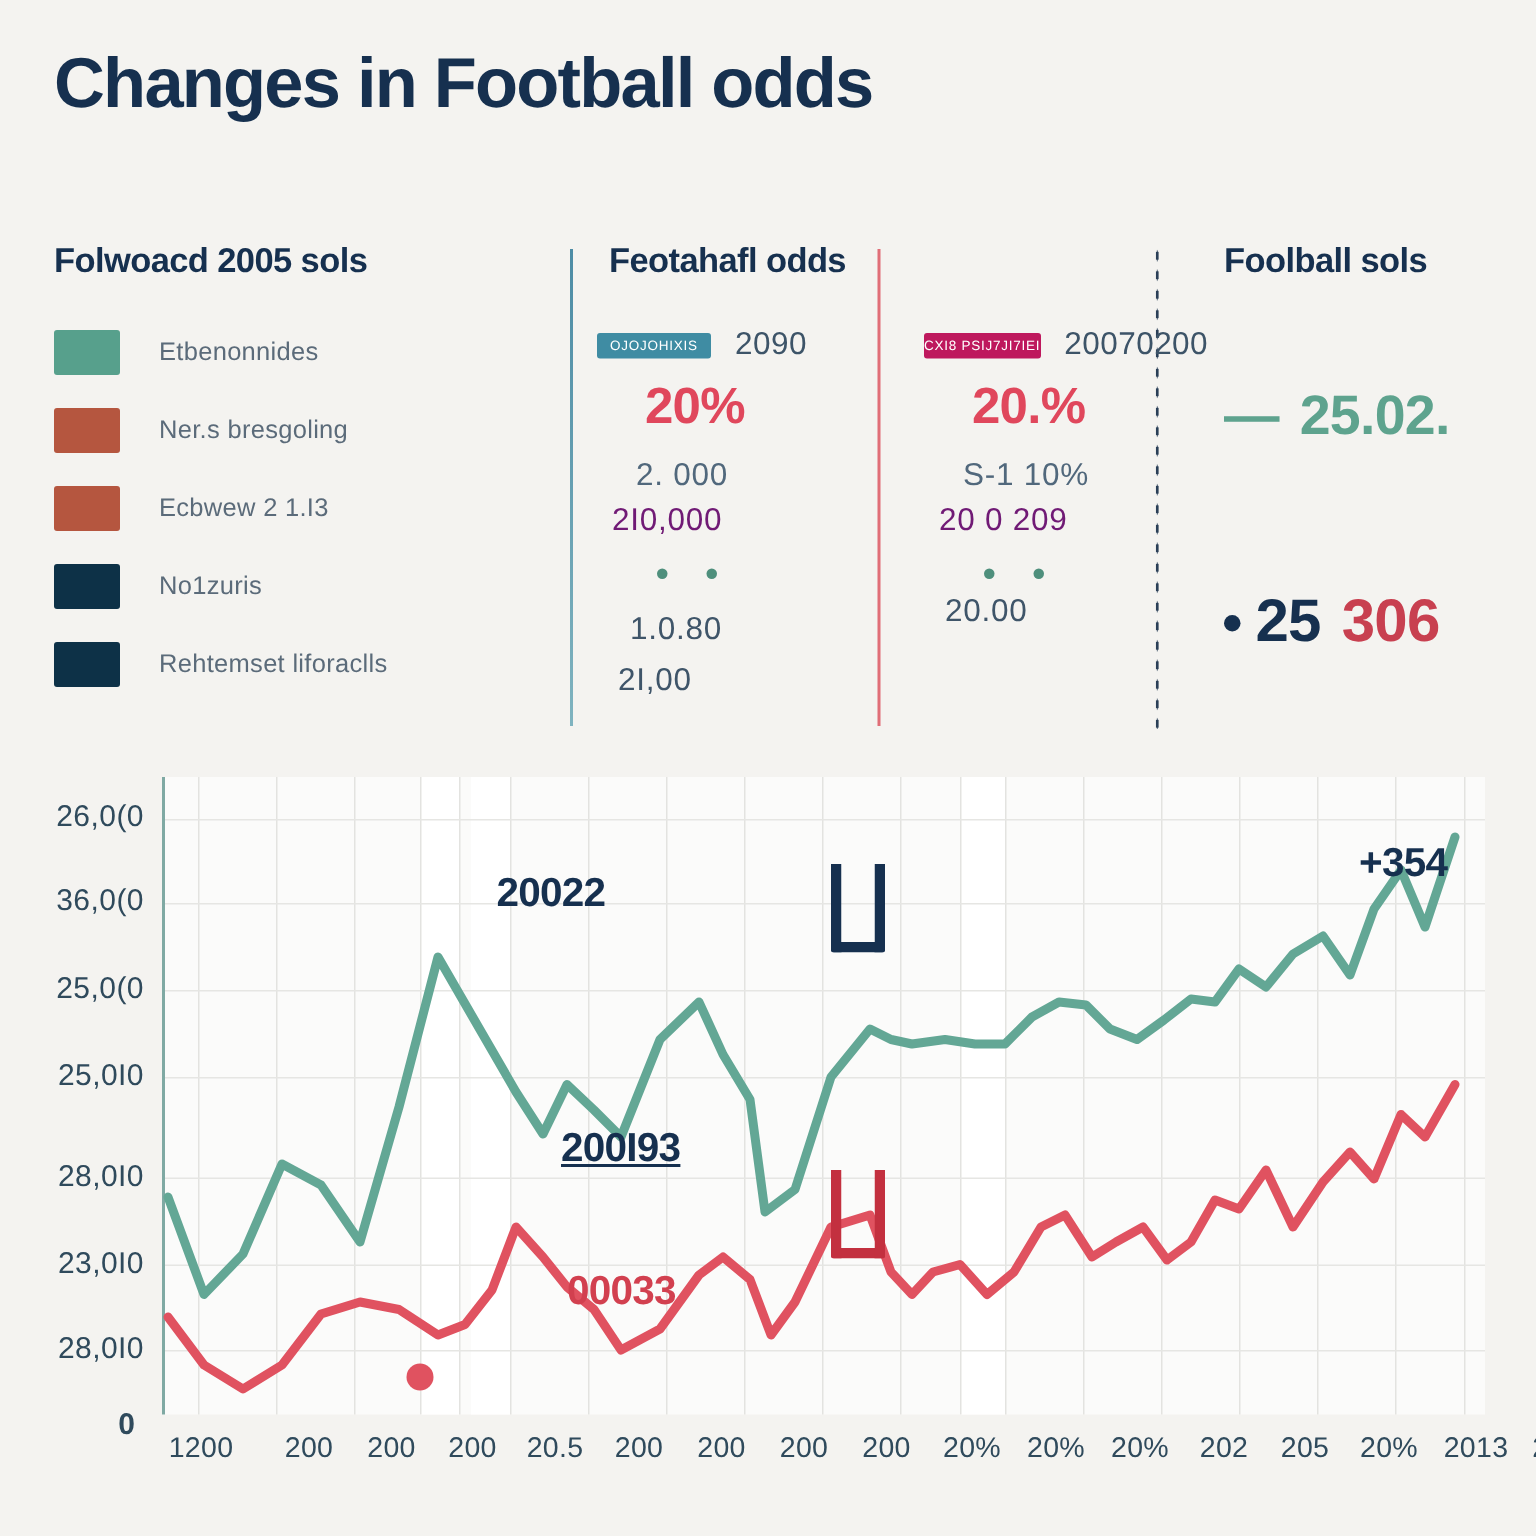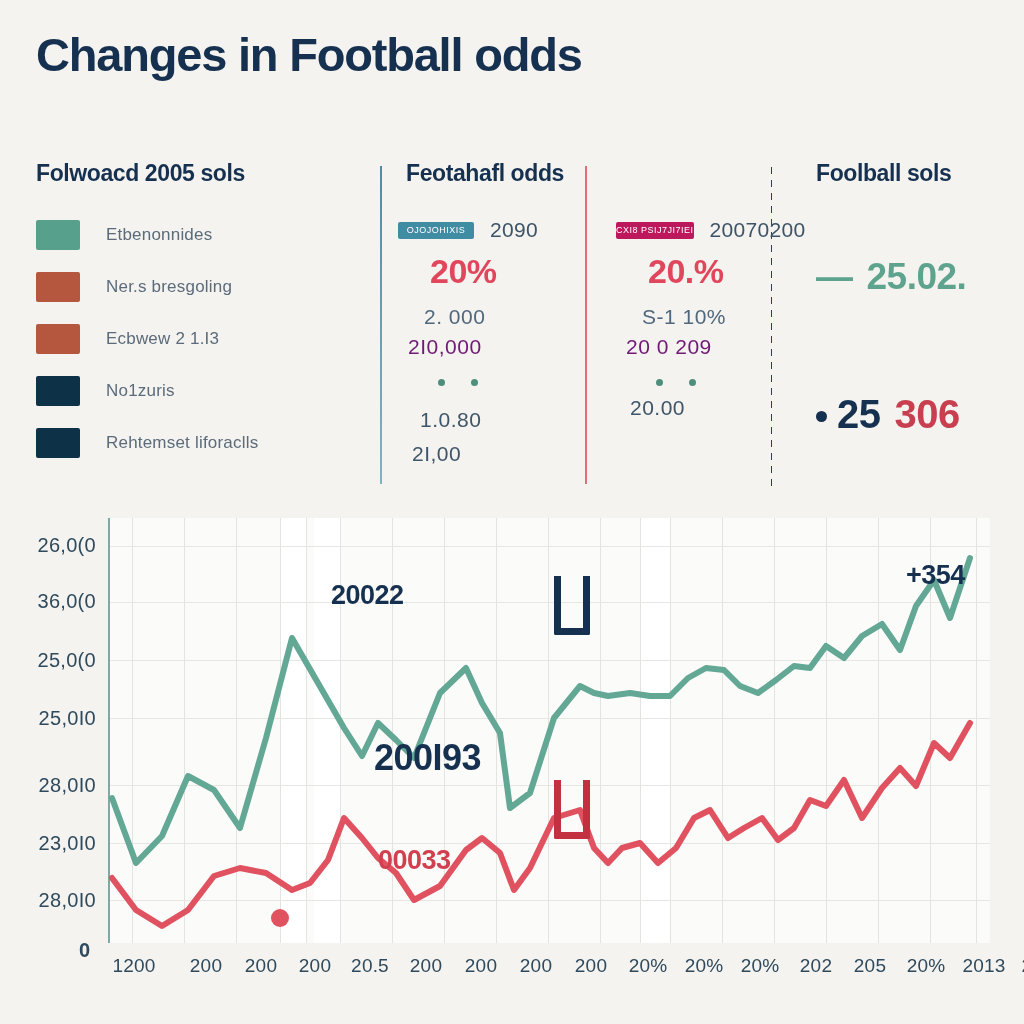--- a/index.html
+++ b/index.html
@@ -277,21 +277,21 @@
         <polyline fill="none" stroke="#63a795" stroke-width="6" stroke-linejoin="round" stroke-linecap="round" points="2,280 26,345 52,318 78,258 104,272 130,310 156,220 182,120 208,165 234,210 252,238 268,205 286,222 304,240 330,175 356,150 372,185 390,215 400,290 420,275 444,200 470,168 484,175 498,178 520,175 540,178 560,178 578,160 596,150 614,152 630,168 648,175 666,162 684,148 700,150 716,128 734,140 752,118 772,106 790,132 806,88 824,62 840,100 860,40"></polyline>
 
         <polyline fill="none" stroke="#e05260" stroke-width="6" stroke-linejoin="round" stroke-linecap="round" points="2,360 26,392 52,408 78,392 104,358 130,350 156,355 182,372 200,365 218,342 234,300 252,320 268,340 286,355 304,382 330,368 356,332 372,320 390,335 404,372 420,350 444,300 470,292 484,330 498,345 512,330 530,325 548,345 566,330 584,300 600,292 618,320 634,310 652,300 668,322 684,310 700,282 716,288 734,262 752,300 772,270 790,250 806,268 824,225 840,240 860,205"></polyline>
         <circle cx="170" cy="400" r="9" fill="#e05260"></circle>
       </svg>
 
       <div class="bracket" style="left:444px;top:58px;width:22px;height:52px;border-width:7px;border-color:#16304f;"></div>
       <div class="bracket" style="left:444px;top:262px;width:22px;height:52px;border-width:7px;border-color:#c3303f;"></div>
 
       <span class="annot an-navy" style="left:208px;top:62px;font-size:27px;margin-left:13px;">20022</span>
-      <span class="annot an-navy" style="left:264px;top:219px;font-size:36px;">200I93</span>
+      <span class="annot an-navy" style="left:264px;top:232px;font-size:27px;text-decoration:underline;">200I93</span>
       <span class="annot an-red" style="left:268px;top:327px;font-size:27px;">00033</span>
       <span class="annot an-navy" style="left:796px;top:42px;font-size:27px;">+354</span>
     </div>
 
     <div class="xlabels">
       <span class="xlab" style="left:26px">1200</span>
       <span class="xlab" style="left:98px">200</span>
       <span class="xlab" style="left:153px">200</span>
       <span class="xlab" style="left:207px">200</span>
       <span class="xlab" style="left:262px">20.5</span>

